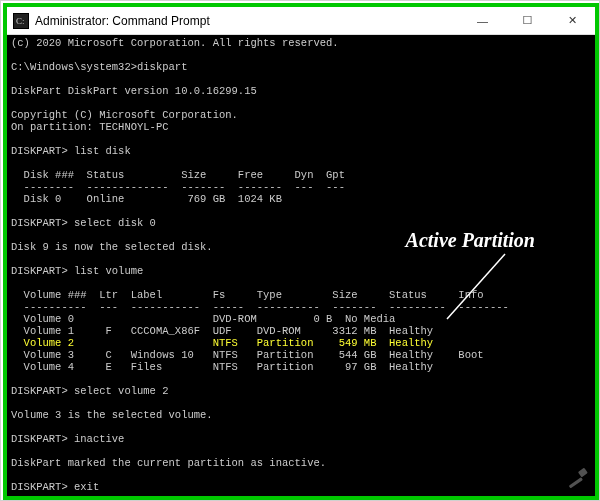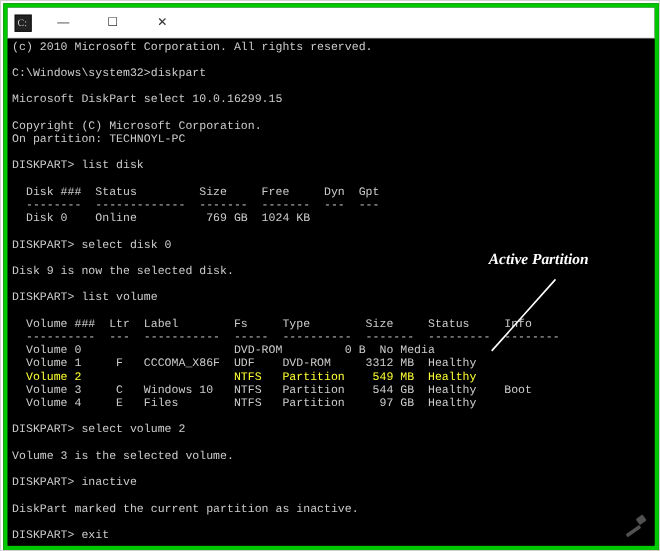--- a/index.html
+++ b/index.html
@@ -62,21 +62,21 @@
       line-height: 12px;
       padding: 2px 4px;
       white-space: pre;
       overflow: hidden;
     }
     .hl { color: #ffff33; }
     .annotation {
       position: absolute;
       font-family: 'Times New Roman', serif;
       font-style: italic;
-      font-size: 14px;
+      font-size: 20px;
       font-weight: bold;
       color: #fff;
     }
     .anno-line {
       position: absolute;
       stroke: #fff;
       stroke-width: 1.5;
       pointer-events: none;
     }
     .hammer {
@@ -93,32 +93,33 @@
 
 <div class="window">
   <div class="titlebar">
     <span class="icon">
       <svg width="16" height="16" viewBox="0 0 16 16">
         <rect x="0" y="0" width="16" height="16" fill="#000"></rect>
         <rect x="1" y="1" width="14" height="14" fill="#222"></rect>
         <text x="3" y="11" font-size="9" fill="#ccc" font-family="Consolas">C:</text>
       </svg>
     </span>
+    <span class="title">Administrator: Command Prompt</span>
     <div class="winbtns">
       <div class="winbtn">—</div>
       <div class="winbtn">☐</div>
       <div class="winbtn">✕</div>
     </div>
   </div>
 
-  <div class="terminal"><span>(c) 2010 Microsoft Corporation. All rights reserved.</span>
+  <div class="terminal"><span>(c) 2020 Microsoft Corporation. All rights reserved.</span>
 
 <span>C:\Windows\system32&gt;diskpart</span>
 
-<span>Microsoft DiskPart select 10.0.16299.15</span>
+<span>DiskPart DiskPart version 10.0.16299.15</span>
 
 <span>Copyright (C) Microsoft Corporation.</span>
 <span>On partition: TECHNOYL-PC</span>
 
 <span>DISKPART&gt; list disk</span>
 
 <span>  Disk ###  Status         Size     Free     Dyn  Gpt</span>
 <span>  --------  -------------  -------  -------  ---  ---</span>
 <span>  Disk 0    Online          769 GB  1024 KB</span>
 

